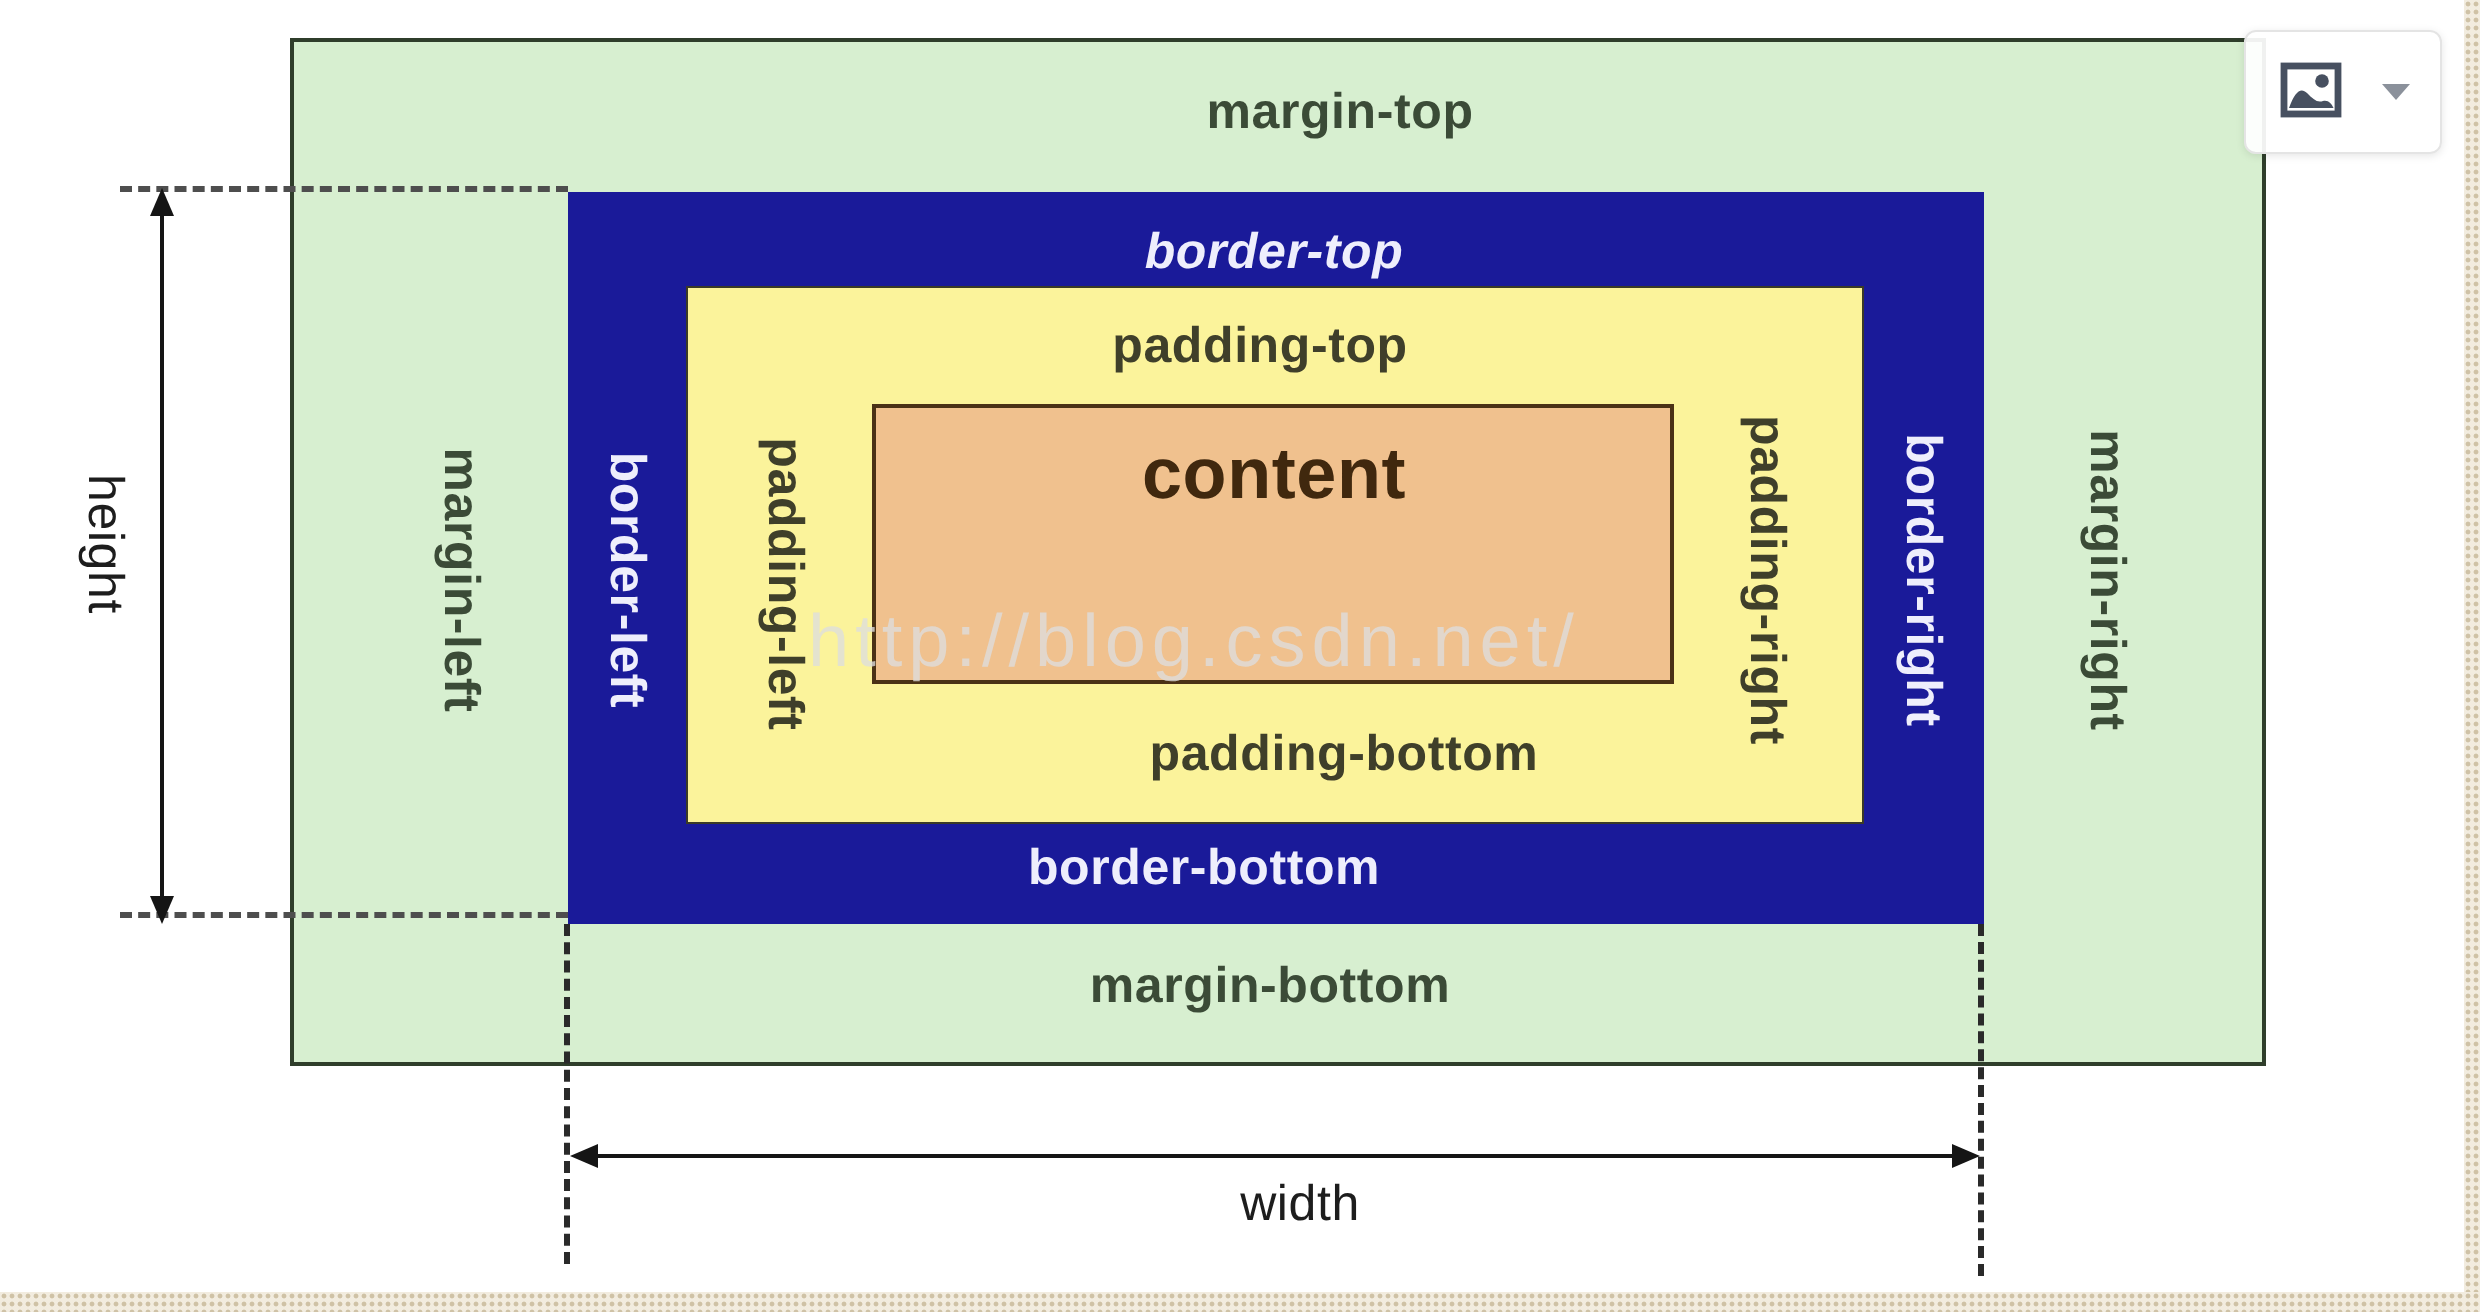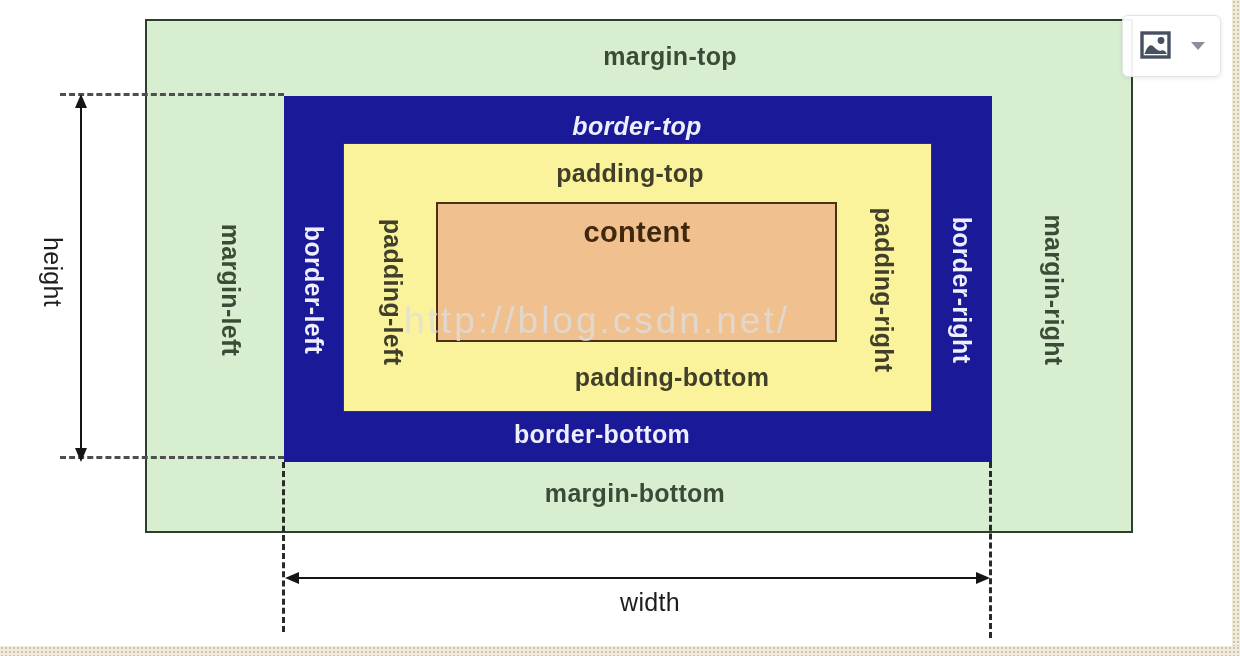--- a/index.html
+++ b/index.html
@@ -24,21 +24,21 @@
   .padding-box{left:343px;top:143px;width:589px;height:269px;background:#fbf39b;border:1px solid #3a3a26;}
   .content-box{left:436px;top:202px;width:401px;height:140px;background:#f0c18e;border:2px solid #4a3115;}
 
   
   .lbl{position:absolute;white-space:nowrap;font-size:25px;font-weight:600;letter-spacing:.3px;}
   .lbl.h{transform:translateX(-50%);}
   .lbl.v{writing-mode:vertical-rl;transform:translate(-50%,-50%);}
   .t-margin{color:#3b4b37;}
   .t-border{color:#eeeefc;}
   .t-padding{color:#3f3f2a;}
-  .t-content{color:#40280e;font-size:29px;}
+  .t-content{color:#40280e;font-size:36px;}
   .t-dim{color:#1d1d1d;font-weight:400;font-size:25px;}
 
   
   .watermark{
     position:absolute;left:404px;top:276px;
     font-family:Liberation Sans, sans-serif;
     font-size:37px;letter-spacing:3px;color:rgba(222,222,222,0.78);
     white-space:nowrap;
     margin-top:24px;
   }

